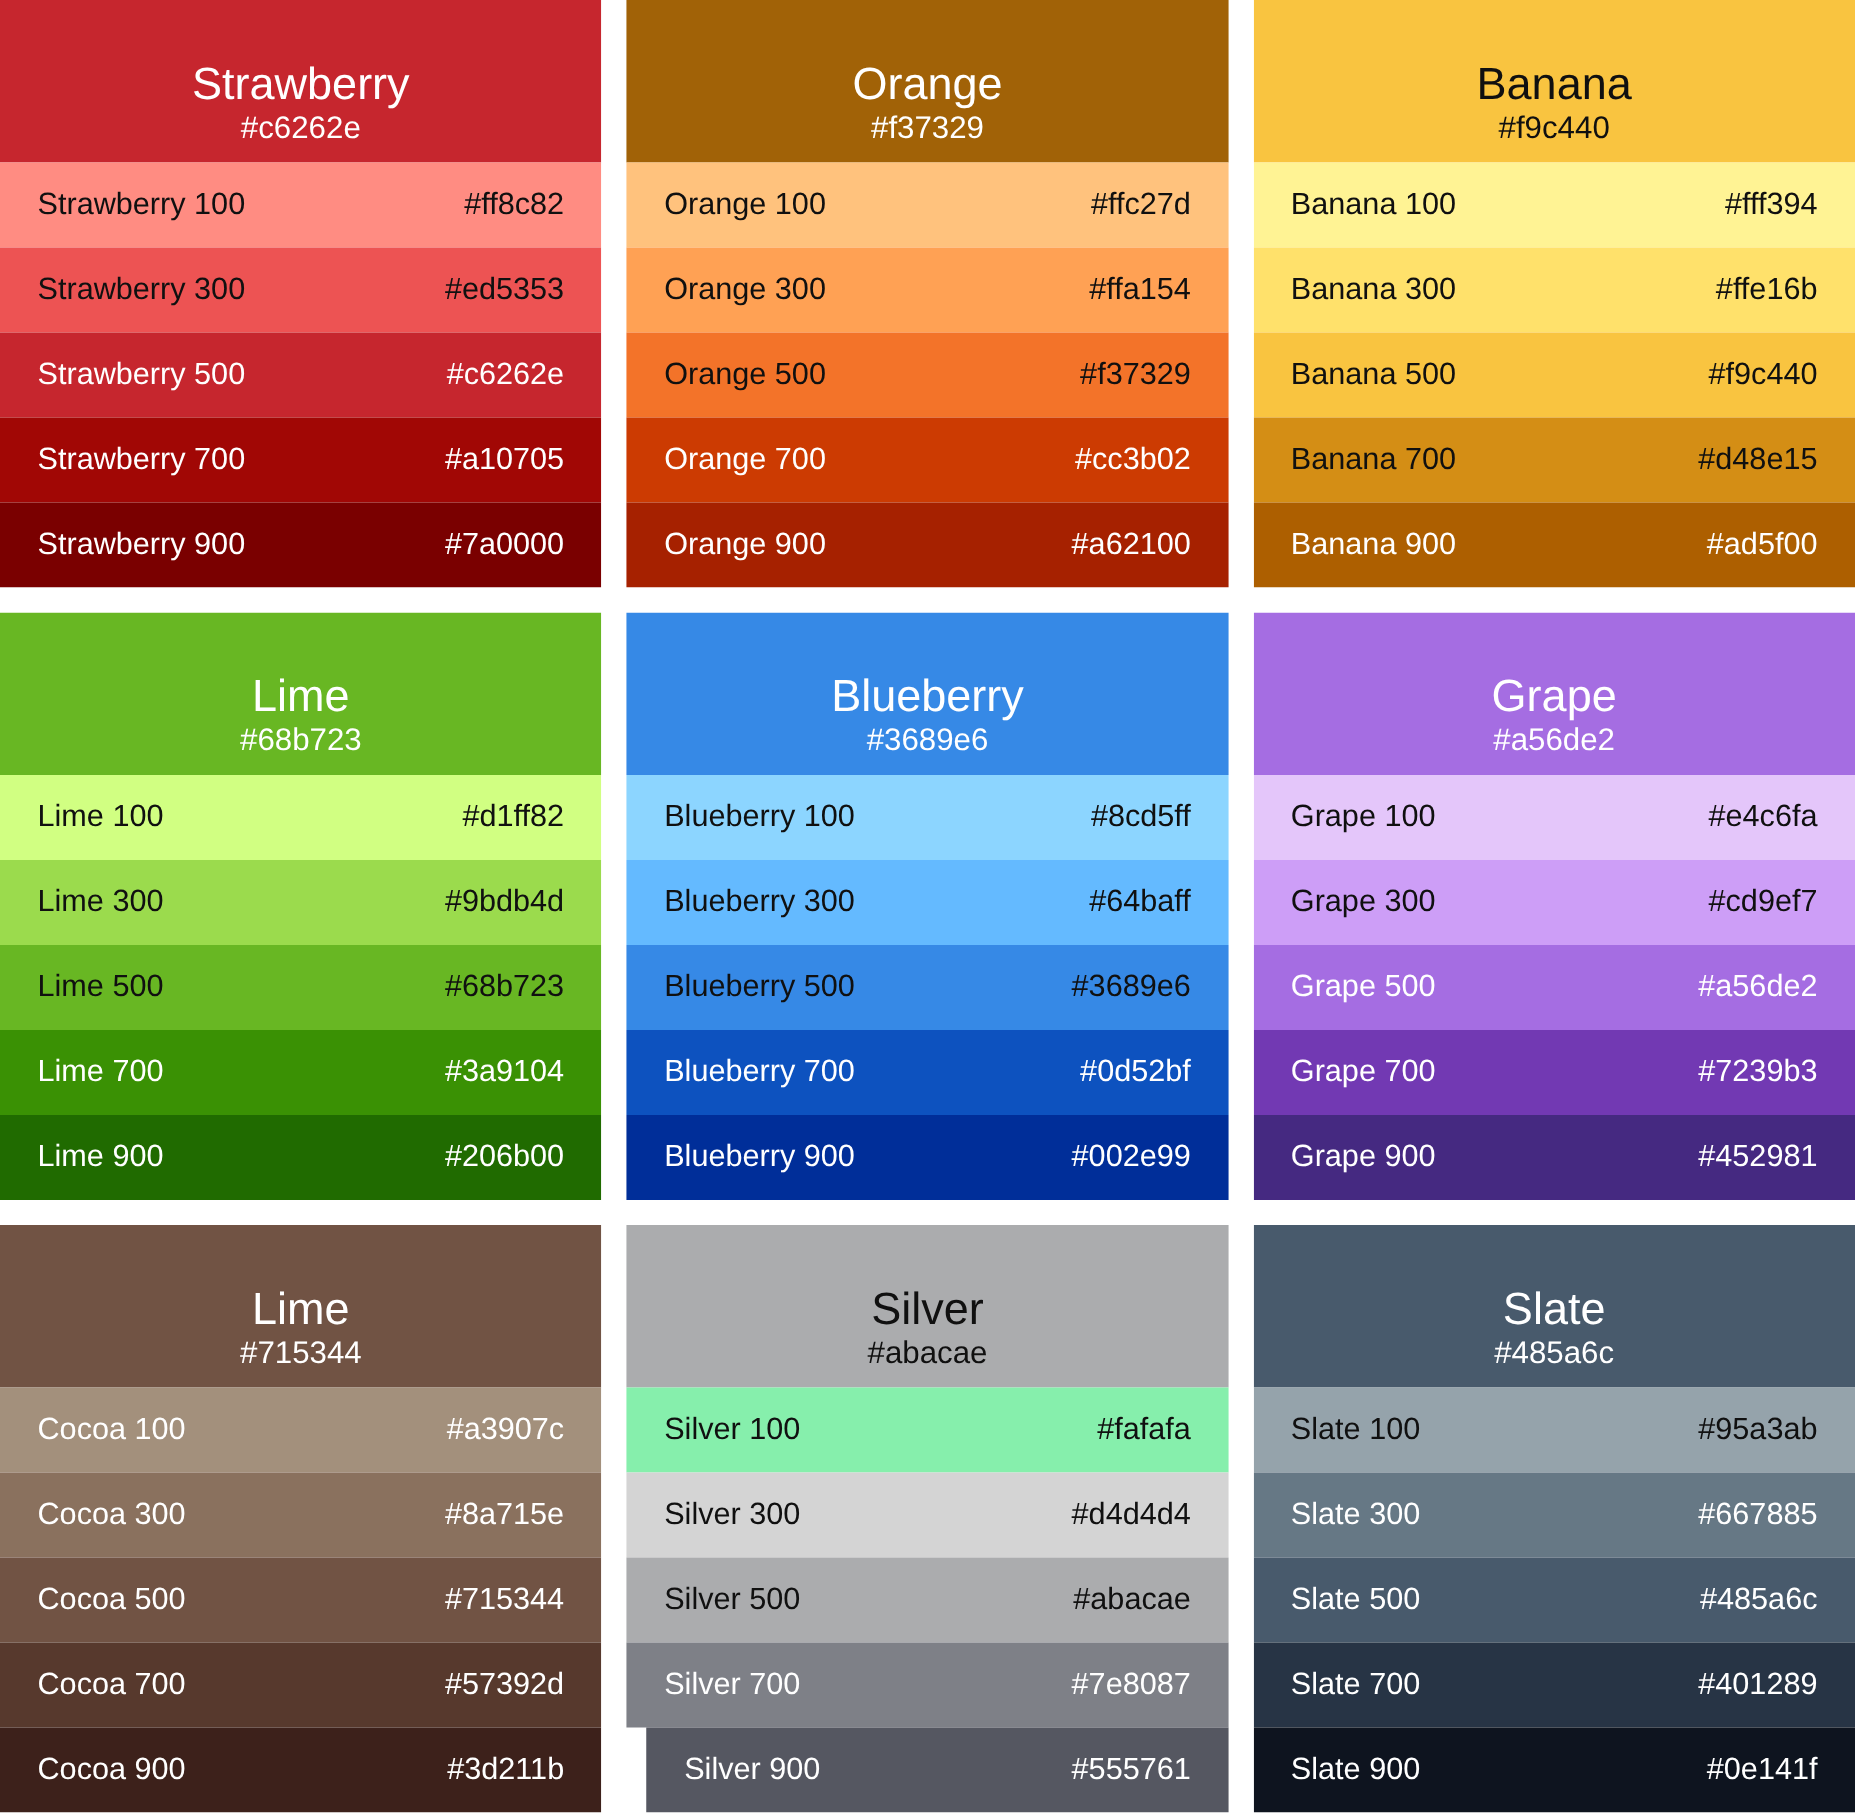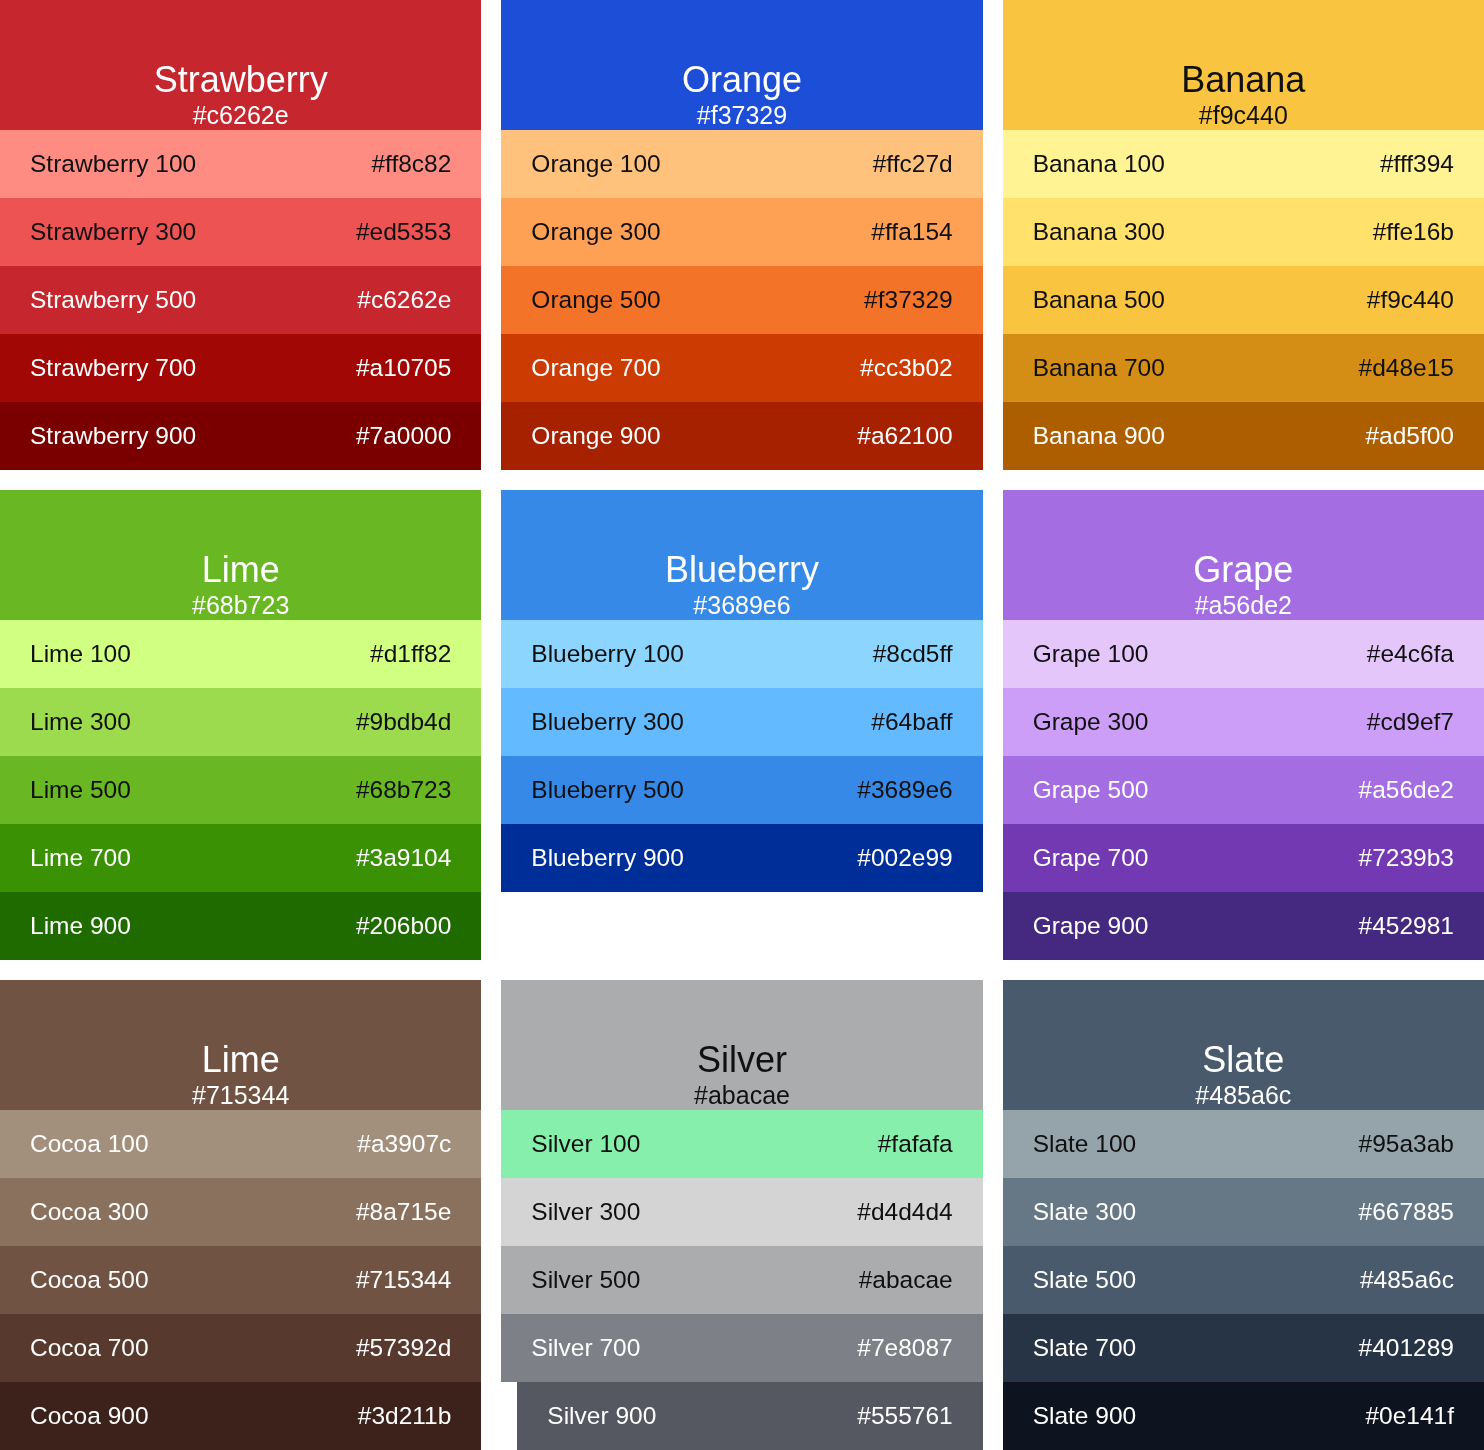--- a/index.html
+++ b/index.html
@@ -28,21 +28,21 @@
     display: flex;
     flex-direction: column;
   }
   .card-header {
     flex: 0 0 130px;
     height: 130px;
     box-sizing: border-box;
     display: flex;
     flex-direction: column;
     align-items: center;
-    justify-content: flex-end;
+    justify-content: center;
     padding-top: 33px;
   }
   .card-title {
     font-size: 36px;
     line-height: 42px;
     font-weight: 400;
     margin: 0;
     white-space: nowrap;
   }
   .card-hex {
@@ -89,21 +89,21 @@
     <div class="shade-row tone-light" style="background-color: rgb(161, 7, 5);">
       <span class="shade-name">Strawberry 700</span>
       <span class="shade-hex">#a10705</span>
     </div>
     <div class="shade-row tone-light" style="background-color: rgb(122, 0, 0);">
       <span class="shade-name">Strawberry 900</span>
       <span class="shade-hex">#7a0000</span>
     </div>
   </div>
   <div class="palette-card">
-    <div class="card-header tone-light" style="background-color: #1d4ed8;">
+    <div class="card-header tone-light" style="background-color: #a16207;">
       <div class="card-title">Orange</div>
       <div class="card-hex">#f37329</div>
     </div>
     <div class="shade-row tone-dark" style="background-color: rgb(255, 194, 125);">
       <span class="shade-name">Orange 100</span>
       <span class="shade-hex">#ffc27d</span>
     </div>
     <div class="shade-row tone-dark" style="background-color: rgb(255, 161, 84);">
       <span class="shade-name">Orange 300</span>
       <span class="shade-hex">#ffa154</span>
@@ -183,20 +183,24 @@
       <span class="shade-hex">#8cd5ff</span>
     </div>
     <div class="shade-row tone-dark" style="background-color: rgb(100, 186, 255);">
       <span class="shade-name">Blueberry 300</span>
       <span class="shade-hex">#64baff</span>
     </div>
     <div class="shade-row tone-dark" style="background-color: rgb(54, 137, 230);">
       <span class="shade-name">Blueberry 500</span>
       <span class="shade-hex">#3689e6</span>
     </div>
+    <div class="shade-row tone-light" style="background-color: rgb(13, 82, 191);">
+      <span class="shade-name">Blueberry 700</span>
+      <span class="shade-hex">#0d52bf</span>
+    </div>
     <div class="shade-row tone-light" style="background-color: rgb(0, 46, 153);">
       <span class="shade-name">Blueberry 900</span>
       <span class="shade-hex">#002e99</span>
     </div>
   </div>
   <div class="palette-card">
     <div class="card-header tone-light" style="background-color: rgb(165, 109, 226);">
       <div class="card-title">Grape</div>
       <div class="card-hex">#a56de2</div>
     </div>

